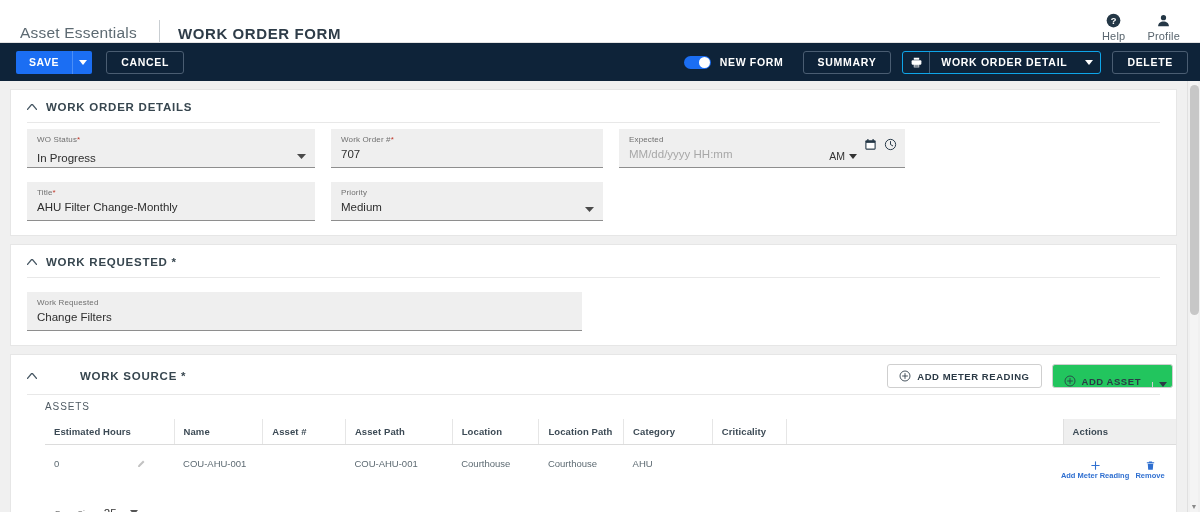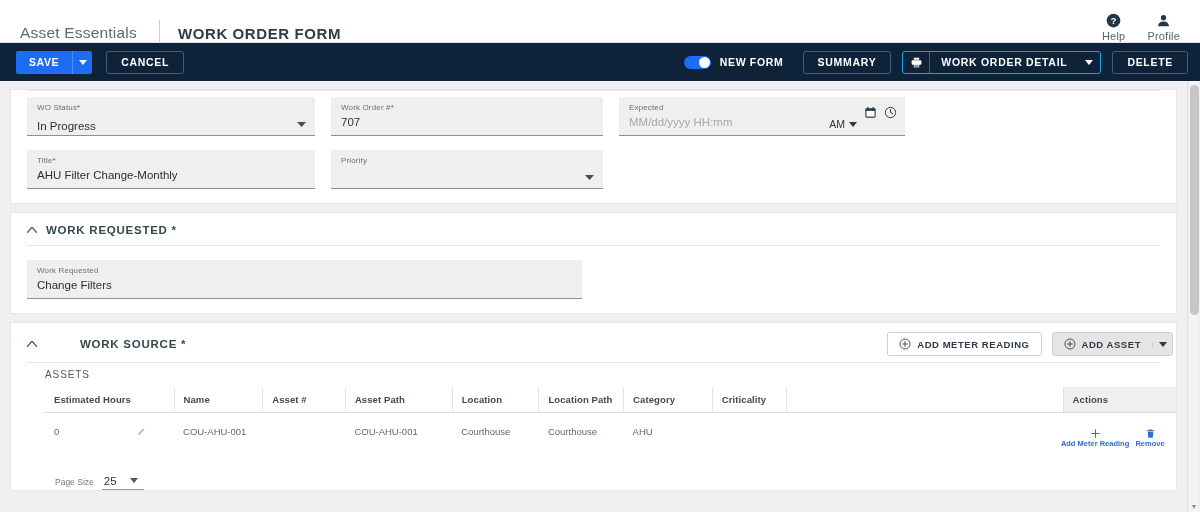--- a/index.html
+++ b/index.html
@@ -113,21 +113,21 @@
 
   
   .ws-head { display: flex; align-items: center; padding: 9px 3px 6px 16px; gap: 34px; }
   .ws-actions { margin-left: auto; display: flex; align-items: center; gap: 10px; }
   .lt-btn {
     height: 24px; border: 1px solid #cfcfcf; border-radius: 3px; background: #fff;
     display: flex; align-items: center; gap: 6px; padding: 0 11px; cursor: pointer;
     font-size: 9.5px; font-weight: bold; color: #2b3a46; letter-spacing: .55px;
     font-family: "Liberation Sans", sans-serif;
   }
-  .lt-split { display: flex; align-items: center; border: 1px solid #cfcfcf; border-radius: 3px; height: 24px; background: #e5e5e5; }
+  .lt-split { display: flex; align-items: flex-end; border: 1px solid #cfcfcf; border-radius: 3px; height: 24px; background: #22c55e; }
   .lt-split .main { display: flex; align-items: center; gap: 6px; padding: 0 11px; font-size: 9.5px; font-weight: bold; color: #2b3a46; letter-spacing: .55px; cursor: pointer; }
   .lt-split .car { width: 20px; border-left: 1px solid #cfcfcf; display: flex; align-items: center; justify-content: center; cursor: pointer; }
   .assets-label { font-size: 10px; color: #4f5a63; letter-spacing: .9px; padding: 6px 0 7px 34px; }
 
   table.grid { width: calc(100% - 34px); margin-left: 34px; border-collapse: collapse; table-layout: fixed; }
   table.grid th {
     text-align: left; font-size: 9.5px; font-weight: bold; color: #3c4a55;
     padding: 7px 8px 7px 9px; border-bottom: 1px solid #dcdcdc;
     border-left: 1px solid #e6e6e6; letter-spacing: .1px; white-space: nowrap;
   }
@@ -230,20 +230,28 @@
         </div>
       </div>
       <button class="btn-outline">DELETE</button>
     </div>
   </div>
 
   <div class="body-area">
     <div class="scroll-col">
 
       <div class="card">
+        <div class="sec-head">
+          <span class="caret">
+            <svg width="10" height="6" viewBox="0 0 10 6">
+                <path d="M0 6L5 0l5 6" stroke="#4a5a66" stroke-width="1.3" fill="none"></path>
+              </svg>
+          </span>
+          <span class="sec-title">WORK ORDER DETAILS</span>
+        </div>
         <div class="sec-rule"></div>
 
         <div class="field-row">
           <div class="field f-wo-status">
             <span class="flabel"><span>WO Status</span><span class="star">*</span></span>
             <span class="fvalue">In Progress</span>
             <span class="fcaret">
               <svg width="9" height="5" viewBox="0 0 9 5">
                   <path d="M0 0h9L4.5 5z" fill="#4a4a4a"></path>
                 </svg>
@@ -285,20 +293,21 @@
 
         <div class="row-space"></div>
 
         <div class="field-row">
           <div class="field f-title">
             <span class="flabel"><span>Title</span><span class="star">*</span></span>
             <span class="fvalue">AHU Filter Change-Monthly</span>
           </div>
           <div class="field f-priority">
             <span class="flabel">Priority</span>
+            <span class="fvalue">Medium</span>
             <span class="fcaret">
               <svg width="9" height="5" viewBox="0 0 9 5">
                   <path d="M0 0h9L4.5 5z" fill="#4a4a4a"></path>
                 </svg>
             </span>
           </div>
         </div>
         <div class="sec-pad-b"></div>
       </div>
 

